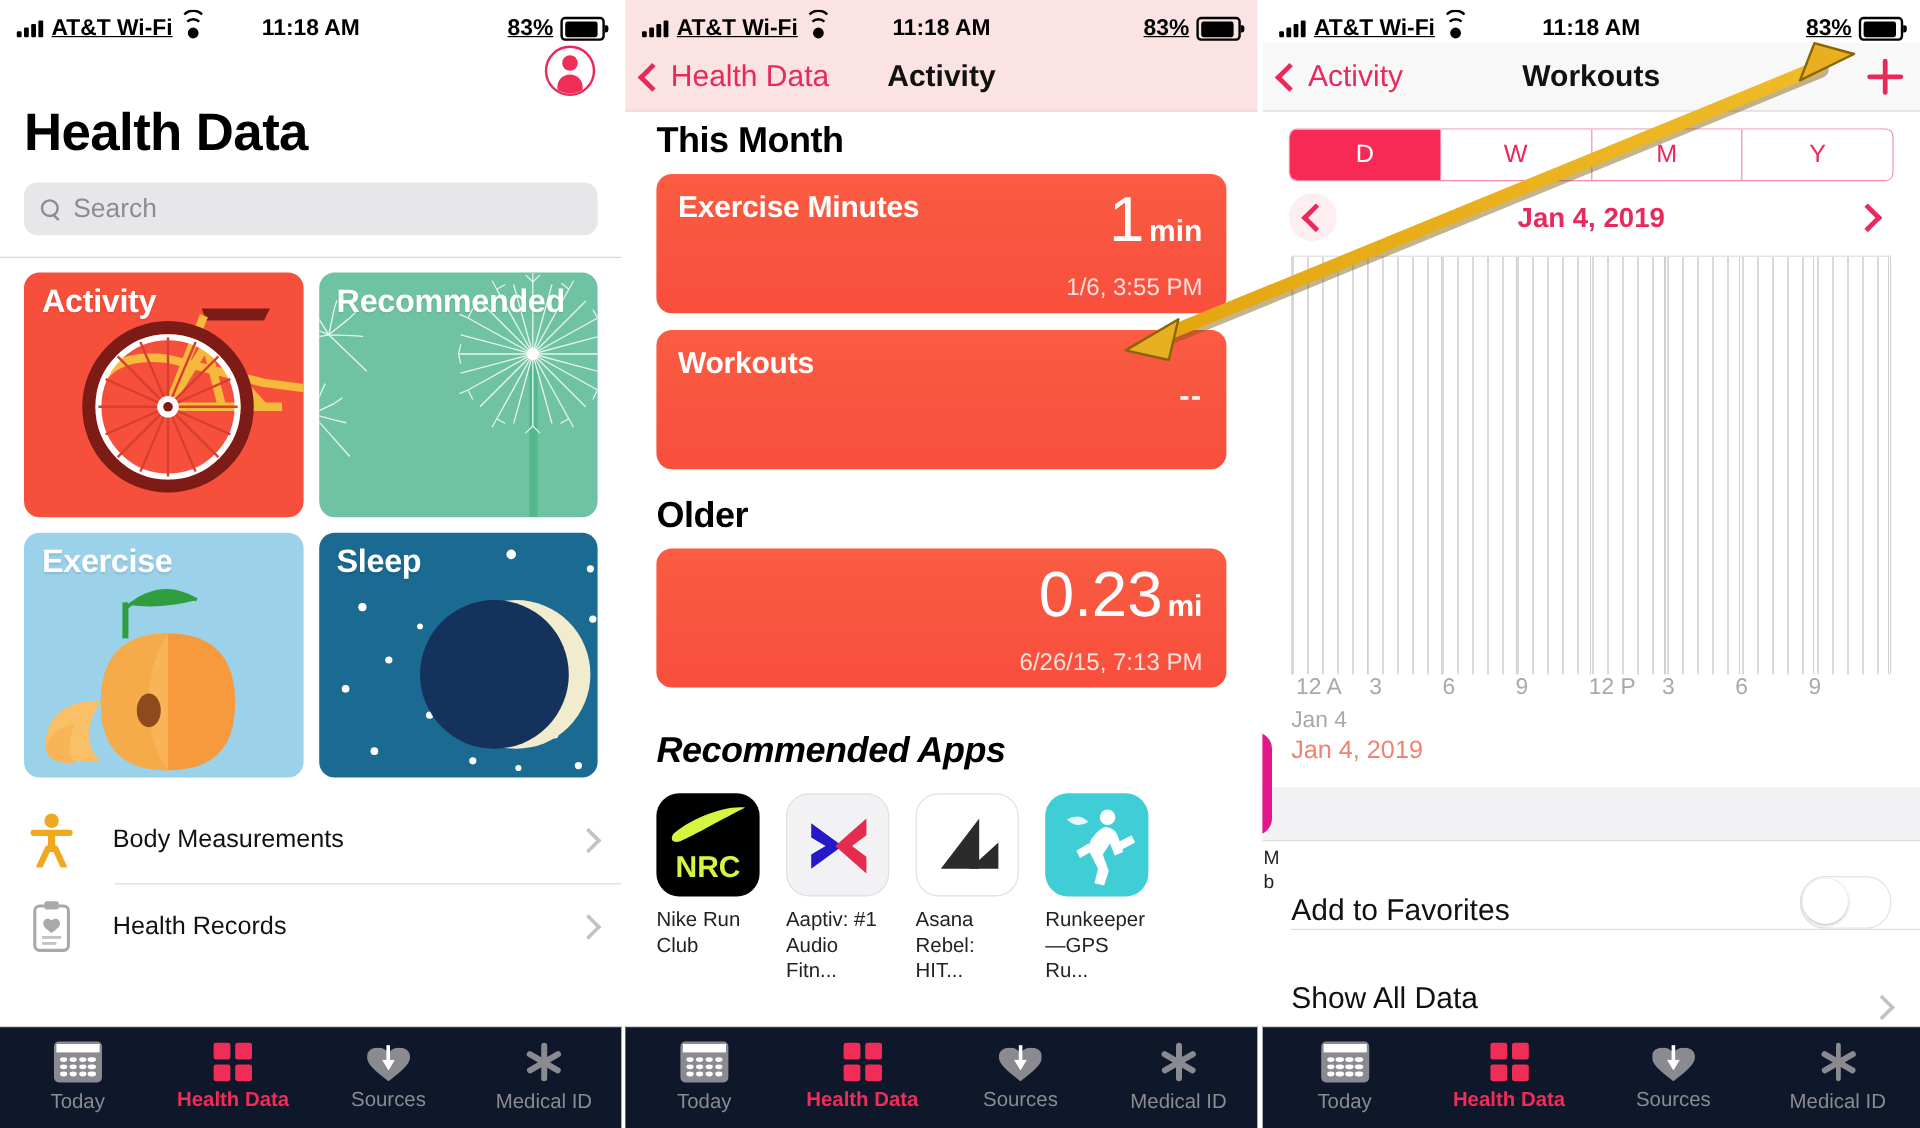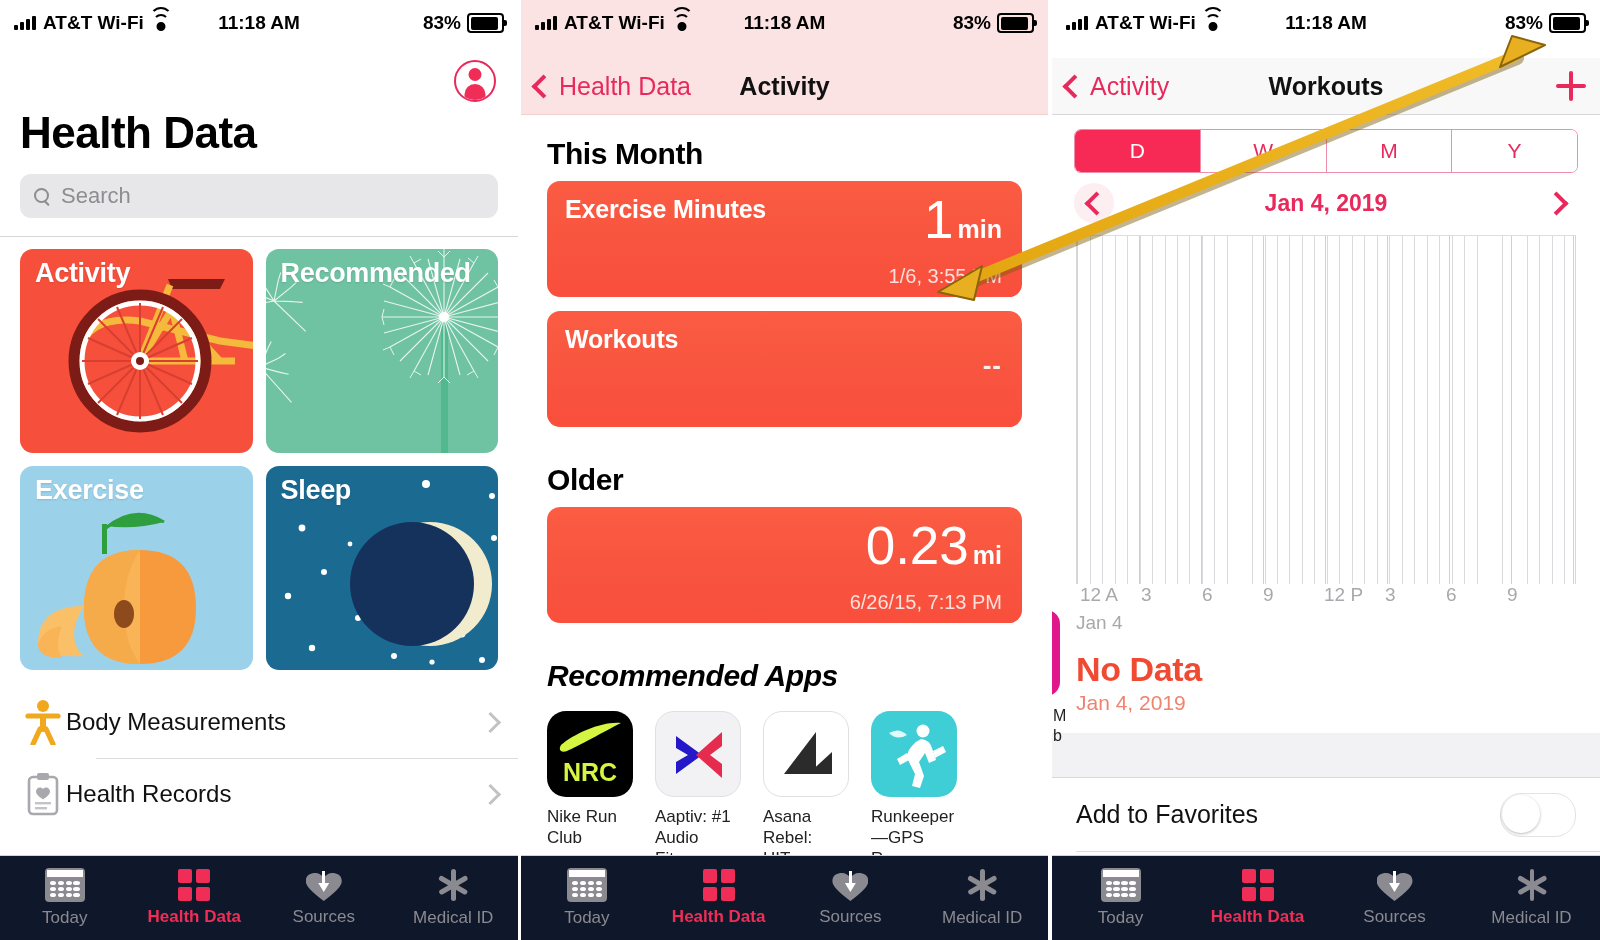--- a/index.html
+++ b/index.html
@@ -6,21 +6,21 @@
   body{width:1600px;height:940px;font-family:"Liberation Sans",sans-serif;overflow:hidden;}
   .stage{position:relative;width:1600px;height:940px;background:#ffffff;}
 
   
   .panel{position:absolute;top:0;height:940px;background:#ffffff;overflow:hidden;}
   #panel1{left:0;width:518px;}
   #panel2{left:521px;width:527px;}
   #panel3{left:1052px;width:548px;}
 
   
-  .statusbar{position:relative;height:34px;display:flex;align-items:flex-start;padding:12px 14px;font-size:19px;font-weight:bold;color:#000;}
+  .statusbar{position:relative;height:34px;display:flex;align-items:flex-end;padding:1px 14px;font-size:19px;font-weight:bold;color:#000;text-decoration:underline;}
   .sb-left{display:flex;align-items:center;gap:7px;}
   .sb-center{position:absolute;left:0;right:0;text-align:center;font-size:19px;font-weight:bold;pointer-events:none;}
   .sb-right{margin-left:auto;display:flex;align-items:center;gap:6px;z-index:2;}
   .bars{display:flex;align-items:flex-end;gap:2px;height:14px;}
   .bars i{display:block;width:4px;background:#000;border-radius:1px;}
   .bars i:nth-child(1){height:5px;}
   .bars i:nth-child(2){height:8px;}
   .bars i:nth-child(3){height:11px;}
   .bars i:nth-child(4){height:14px;}
   .wifi{position:relative;width:20px;height:15px;}
@@ -57,21 +57,21 @@
   .p1-divider{height:1px;background:#d8d8da;margin-bottom:12px;}
 
   .tiles{display:grid;grid-template-columns:1fr 1fr;gap:13px;padding:0 20px;}
   .tile{position:relative;height:204px;border-radius:13px;overflow:hidden;}
   .tile-label{position:absolute;left:15px;top:9px;color:#fff;font-size:27px;font-weight:bold;z-index:3;letter-spacing:-0.3px;text-shadow:0 1px 2px rgba(0,0,0,.12);}
 
   .p1-rows{margin-top:16px;}
   .p1-row{display:flex;align-items:center;height:72px;padding:0 20px;position:relative;}
   .p1-row + .p1-row:before{content:"";position:absolute;left:96px;right:0;top:0;height:1px;background:#dcdcde;}
   .p1-row .ico{width:46px;display:flex;justify-content:center;align-items:center;flex:none;}
-  .p1-row .lbl{font-size:24px;color:#111;}
+  .p1-row .lbl{font-size:21px;color:#111;margin-left:28px;}
   .chev-r{margin-left:auto;width:12px;height:12px;border-right:3px solid #c2c2c6;border-top:3px solid #c2c2c6;transform:rotate(45deg);}
 
   
   .tabbar{position:absolute;left:0;right:0;bottom:0;height:84px;background:#0f172a;border-top:1px solid #d3d3d6;display:flex;align-items:center;}
   .tab{flex:1;display:flex;flex-direction:column;align-items:center;gap:6px;}
   .tab .tlabel{font-size:17px;color:#8a8a90;}
   .tab.active .tlabel{color:#ef2d56;font-weight:bold;}
   .ico-today{width:36px;height:30px;border:2.6px solid #8a8a90;border-radius:4px;position:relative;background:#8a8a90;}
   .ico-today:before{content:"";position:absolute;left:0;right:0;top:0;height:7px;background:#fff;}
   .ico-today .dots{position:absolute;left:3px;right:3px;top:11px;bottom:3px;display:grid;grid-template-columns:repeat(4,1fr);grid-template-rows:repeat(3,1fr);gap:1.5px;}
@@ -82,21 +82,21 @@
   .ico-sources .heart{position:absolute;left:0;top:4px;width:36px;height:28px;background:#8a8a90;clip-path:path('M18 28 C 6 19, 0 13, 0 8 C 0 2, 5 0, 9.5 0 C 13 0, 16.5 2, 18 5 C 19.5 2, 23 0, 26.5 0 C 31 0, 36 2, 36 8 C 36 13, 30 19, 18 28 Z');}
   .ico-sources .arr{position:absolute;left:16.5px;top:2px;width:3px;height:17px;background:#fff;}
   .ico-sources .arrhead{position:absolute;left:12.5px;top:14px;width:11px;height:9px;background:#fff;clip-path:polygon(0 0,100% 0,50% 100%);}
   .ico-medical{position:relative;width:34px;height:34px;}
   .ico-medical i{position:absolute;left:15px;top:1px;width:4.5px;height:32px;background:#8a8a90;border-radius:3px;}
   .ico-medical i:nth-child(2){transform:rotate(60deg);}
   .ico-medical i:nth-child(3){transform:rotate(120deg);}
 
   
   .p2-scroll{position:relative;height:calc(940px - 34px - 56px - 84px);overflow:hidden;}
-  .sec-title{font-size:30px;font-weight:bold;color:#000;padding:22px 26px 10px;letter-spacing:-0.4px;}
+  .sec-title{font-size:30px;font-weight:bold;color:#000;padding:8px 26px 10px;letter-spacing:-0.4px;}
   .card{margin:0 26px 14px;border-radius:13px;background:linear-gradient(180deg,#fb5c42 0%,#f8543f 55%,#f94f3c 100%);position:relative;padding:14px 18px 12px;color:#fff;min-height:98px;box-sizing:border-box;}
   .card .cname{font-size:25px;font-weight:bold;letter-spacing:-0.2px;}
   .card .cval{position:absolute;right:20px;top:12px;display:flex;align-items:baseline;}
   .card .cnum{font-size:53px;font-weight:300;line-height:1;}
   .card .cunit{font-size:25px;margin-left:4px;font-weight:600;}
   .card .cts{position:absolute;right:20px;bottom:9px;font-size:20px;color:rgba(255,255,255,.82);}
   .card .cdash{position:absolute;right:20px;bottom:46px;font-size:26px;font-weight:700;color:rgba(255,255,255,.9);letter-spacing:1px;}
 
   .apps{display:flex;gap:22px;padding:8px 26px 0;}
   .app{width:86px;flex:none;}
@@ -120,21 +120,21 @@
     background-image:repeating-linear-gradient(to right, transparent 0 11.5px, #dadade 11.5px 12.5px);}
   .chart .majors{position:absolute;left:2px;right:0;top:0;bottom:0;
     background-image:repeating-linear-gradient(to right, transparent 0 61px, #d0d0d4 61px 62px);}
   .chart .rightedge{position:absolute;right:0;top:0;bottom:0;width:1.5px;background:#d6d6d8;}
   .xticks{position:relative;margin:0 24px;height:26px;}
   .xticks span{position:absolute;top:0;font-size:19px;color:#a9a9ad;}
   .daylabel{margin:2px 24px 0;font-size:19px;color:#a9a9ad;}
   .nodata{margin:16px 24px 0;font-size:34px;font-weight:bold;color:#f04a33;letter-spacing:-0.4px;}
   .nodatesub{margin:2px 24px 0;font-size:21px;color:#f0836f;}
   .graybar{margin-top:18px;height:44px;background:#f2f2f4;border-bottom:1px solid #d9d9dc;}
-  .p3-row{display:flex;align-items:center;height:73px;padding:0 24px;position:relative;background:#fff;}
+  .p3-row{display:flex;align-items:flex-end;height:73px;padding:0 24px;position:relative;background:#fff;}
   .p3-row + .p3-row:before{content:"";position:absolute;left:24px;right:0;top:0;height:1px;background:#dcdcde;}
   .p3-row .lbl{font-size:25px;color:#111;}
   .toggle{margin-left:auto;width:74px;height:42px;border-radius:21px;background:#fff;border:1.5px solid #e3e3e6;position:relative;}
   .toggle .knob{position:absolute;left:1px;top:1px;width:38px;height:38px;border-radius:50%;background:#fff;box-shadow:0 1px 3px rgba(0,0,0,.28);}
 
   
   .partial-app{position:absolute;left:-8px;top:610px;width:16px;height:86px;border-radius:0 14px 14px 0;background:#e0168a;}
   .partial-text{position:absolute;left:1px;top:706px;font-size:16px;color:#222;line-height:1.25;}
 
   
@@ -620,21 +620,20 @@
       <span style="left:65px;">3</span>
       <span style="left:126px;">6</span>
       <span style="left:187px;">9</span>
       <span style="left:248px;">12 P</span>
       <span style="left:309px;">3</span>
       <span style="left:370px;">6</span>
       <span style="left:431px;">9</span>
     </div>
     <div class="daylabel">Jan 4</div>
 
-    <div class="nodata">No Data</div>
     <div class="nodatesub">Jan 4, 2019</div>
 
     <div class="graybar"></div>
 
     <div class="p3-row">
       <span class="lbl">Add to Favorites</span>
       <span class="toggle">
           <span class="knob"></span>
         </span>
     </div>

